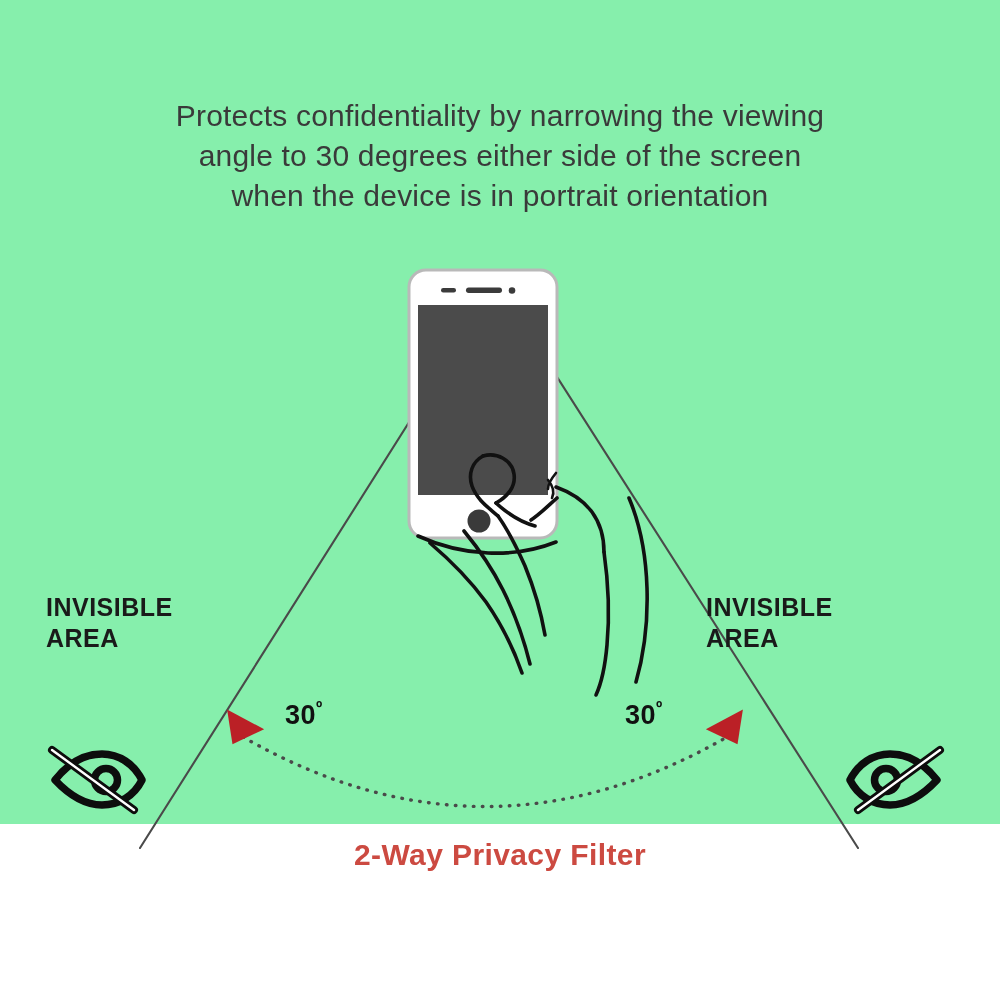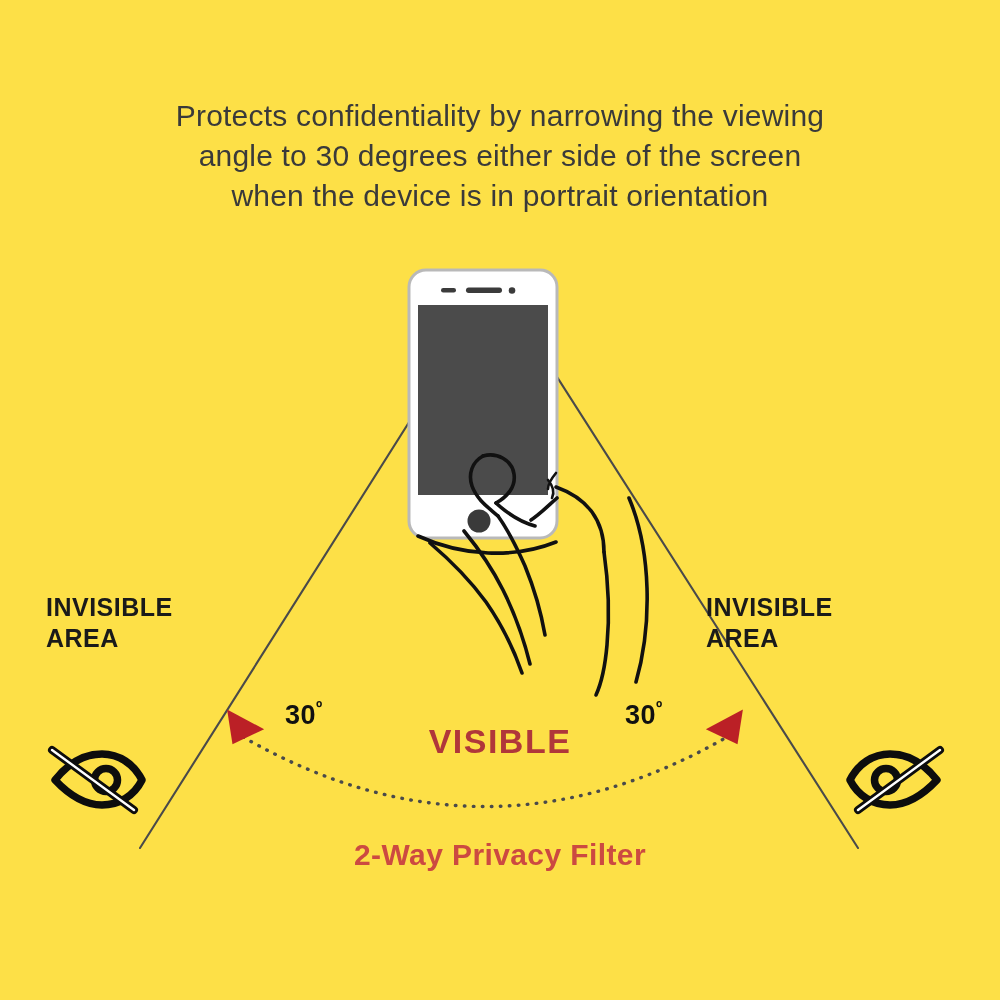--- a/index.html
+++ b/index.html
@@ -9,22 +9,22 @@
   }
   body {
     width: 1000px;
     height: 1000px;
     font-family: "Liberation Sans", sans-serif;
     overflow: hidden;
   }
   #stage {
     position: relative;
     width: 1000px;
-    height: 1000px;
-    background: #fde047;
+    height: 824px;
+    background: #86efac;
   }
   .headline {
     position: absolute;
     left: 0;
     top: 96px;
     width: 1000px;
     text-align: center;
     color: #3a3a3a;
     font-size: 30px;
     line-height: 40px;
@@ -190,16 +190,15 @@
 AREA</div>
 
   <div class="angle-label" id="angle-left">
     <span>30</span><span class="deg">º</span>
   </div>
 
   <div class="angle-label" id="angle-right">
     <span>30</span><span class="deg">º</span>
   </div>
 
-  <div id="visible-label">VISIBLE</div>
   <div id="caption">2-Way Privacy Filter</div>
 
 </div>
 
 </body></html>

